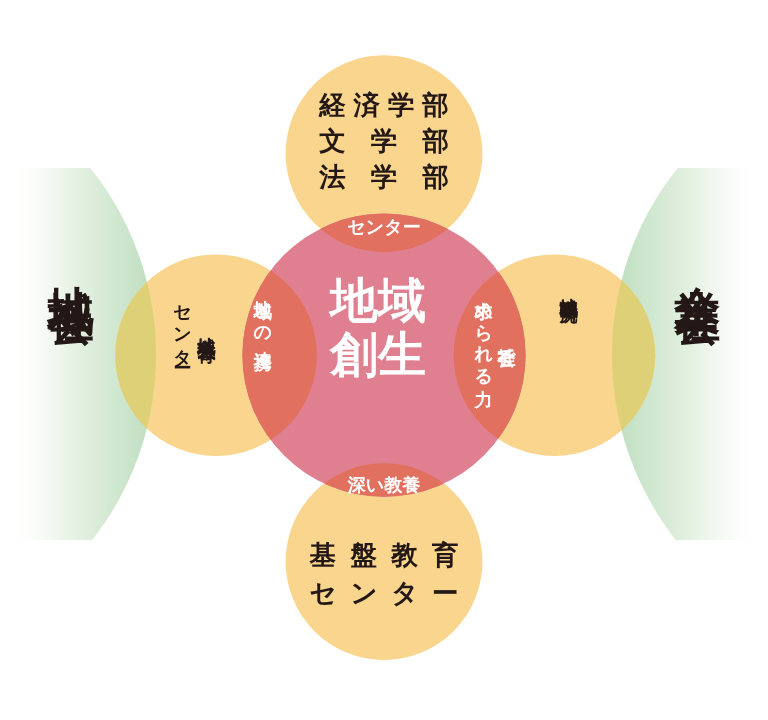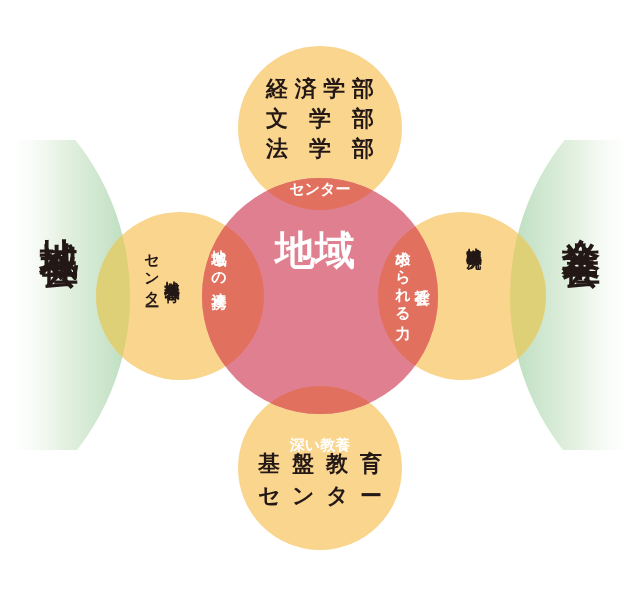--- a/index.html
+++ b/index.html
@@ -90,21 +90,21 @@
       left: 275px;
       top: 228px;
       width: 90px;
       font-size: 40px;
       line-height: 45px;
     }
     #center-title .line { display: flex; justify-content: space-between; font-family: Liberation Serif, serif; }
 
     
     #overlap-top { left: 280px; top: 182px; font-size: 15px; width: 80px; }
-    #overlap-bottom { left: 280px; top: 397px; font-size: 15px; width: 80px; margin-top: 41px; }
+    #overlap-bottom { left: 280px; top: 397px; font-size: 15px; width: 80px; }
     #overlap-left { left: 211px; top: 238px; font-size: 15px; letter-spacing: 2px; }
     #overlap-right {
       left: 393px;
       top: 240px;
       font-size: 15px;
       line-height: 19px;
       letter-spacing: 1px;
     }
   </style>
 </head>
@@ -208,20 +208,21 @@
     <span>地域共生教育</span><br>
     <span>センター</span>
   </div>
 
   
   <div id="right-circle-text" class="label vert dark">地域戦略研究所</div>
 
   
   <div id="center-title" class="label light">
     <div class="line">地域</div>
+    <div class="line">創生</div>
   </div>
 
   
   <div id="overlap-top" class="label light">センター</div>
   <div id="overlap-bottom" class="label light">深い教養</div>
   <div id="overlap-left" class="label vert light">地域との連携</div>
   <div id="overlap-right" class="label vert light">
     <span style="padding-top:22px;display:inline-block;">社会で</span><br>
     <span>求められる力</span>
   </div>

